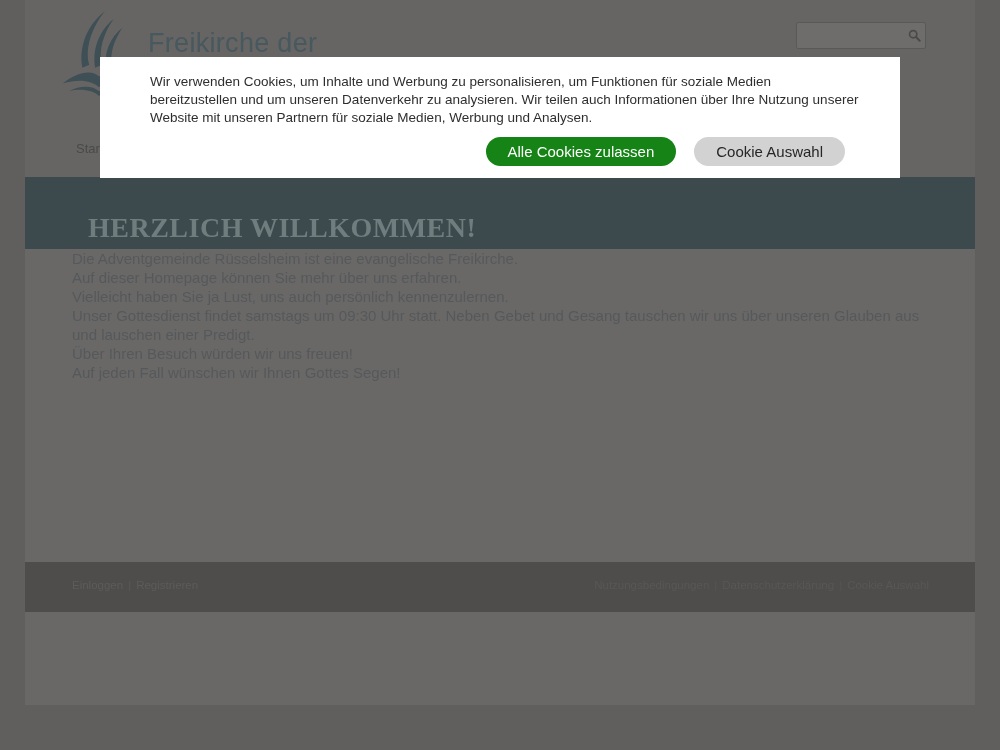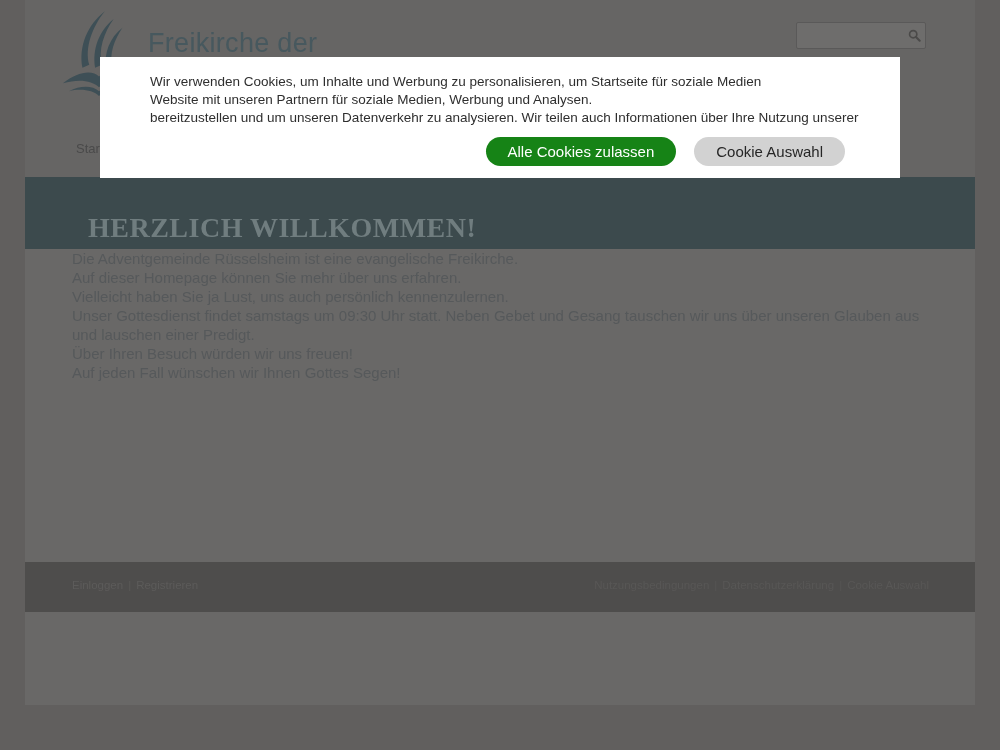--- a/index.html
+++ b/index.html
@@ -149,21 +149,21 @@
     <div class="footer-right">
       <a>Nutzungsbedingungen</a><span class="sep">|</span><a>Datenschutzerklärung</a><span class="sep">|</span><a>Cookie Auswahl</a>
     </div>
   </div>
 </div>
 
 <div class="modal-overlay"></div>
 
 <div class="cookie-dialog">
   <div class="cookie-text">
-    <div>Wir verwenden Cookies, um Inhalte und Werbung zu personalisieren, um Startseite für soziale Medien</div>
+    <div>Wir verwenden Cookies, um Inhalte und Werbung zu personalisieren, um Funktionen für soziale Medien</div>
+    <div>bereitzustellen und um unseren Datenverkehr zu analysieren. Wir teilen auch Informationen über Ihre Nutzung unserer</div>
     <div>Website mit unseren Partnern für soziale Medien, Werbung und Analysen.</div>
-    <div>bereitzustellen und um unseren Datenverkehr zu analysieren. Wir teilen auch Informationen über Ihre Nutzung unserer</div>
   </div>
   <div class="cookie-buttons">
     <button class="btn btn-accept">Alle Cookies zulassen</button>
     <button class="btn btn-choose">Cookie Auswahl</button>
   </div>
 </div>
 
 </body></html>

